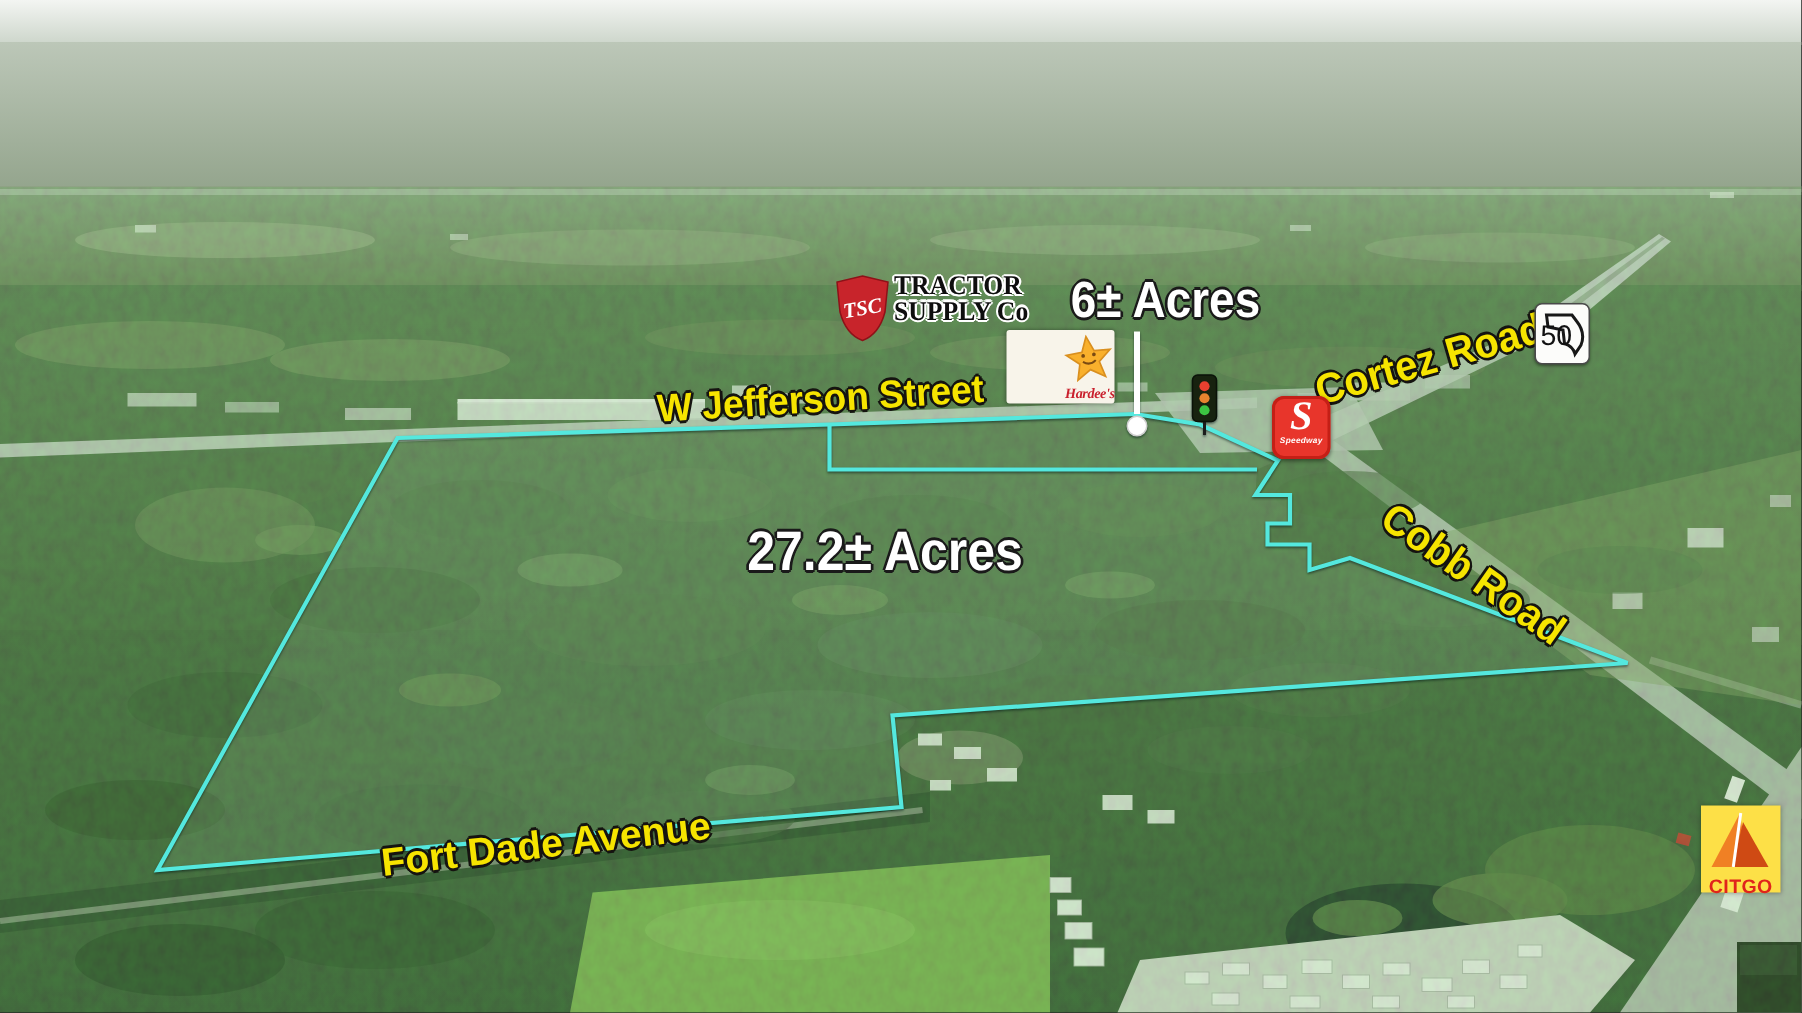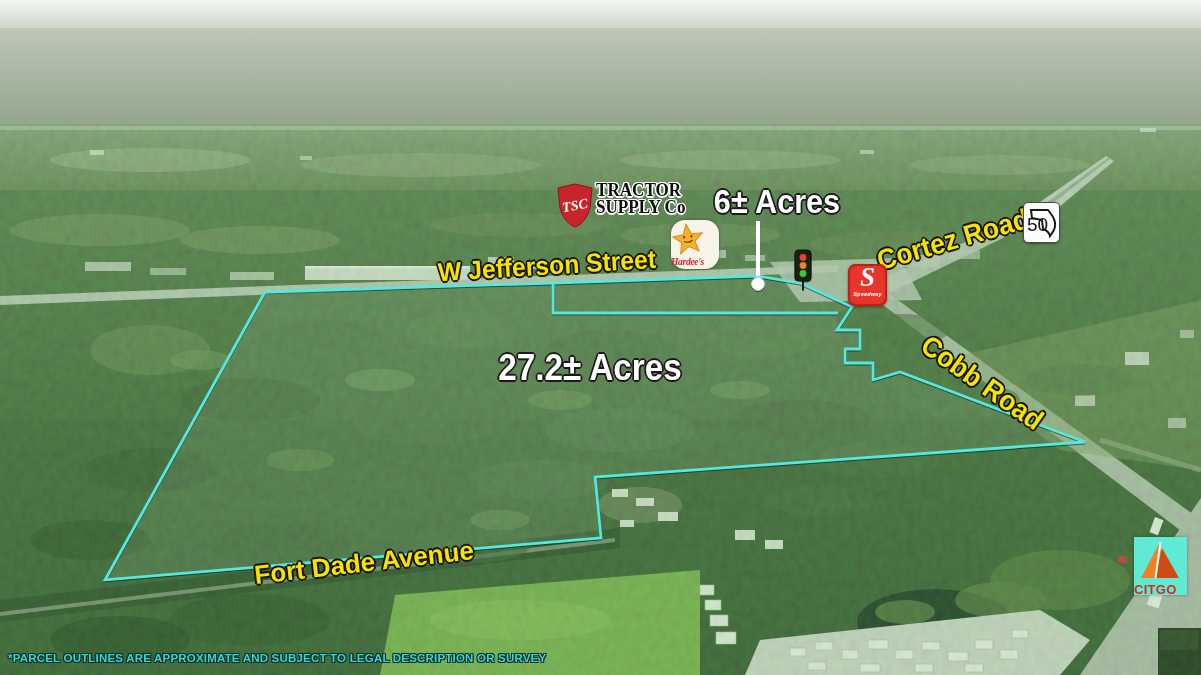--- a/index.html
+++ b/index.html
@@ -20,33 +20,33 @@
     text-shadow:1px 1px 0 #0a2a26,-1px -1px 0 #0a2a26,1px -1px 0 #0a2a26,-1px 1px 0 #0a2a26;}
   
   .logo{position:absolute;}
   .tsc{left:556px;top:182px;display:flex;align-items:flex-start;}
   .tsc-text{margin-left:2px;line-height:.92;transform:scaleX(.95);transform-origin:left top;}
   .tsc-text div{font-family:"Liberation Serif",serif;font-weight:700;font-size:18px;
     color:#0e0e0e;letter-spacing:0;
     text-shadow:-1.5px 0 0 #fff,1.5px 0 0 #fff,0 -1.5px 0 #fff,0 1.5px 0 #fff,
                 -1px -1px 0 #fff,1px 1px 0 #fff,-1px 1px 0 #fff,1px -1px 0 #fff;}
   .hardees{left:671px;top:220px;width:48px;height:49px;background:#f8f4ea;
-    border-radius:14px;box-shadow:0 0 3px rgba(0,0,0,.4);text-align:left;}
+    border-radius:2px;box-shadow:0 0 3px rgba(0,0,0,.4);text-align:right;padding-left:24px;}
   .hardees-name{font-family:"Liberation Serif",serif;font-style:italic;font-weight:700;
     font-size:9.5px;color:#c9202d;display:block;margin-top:-2px;letter-spacing:-.3px;}
   .speedway{left:848px;top:264px;width:39px;height:42px;background:#e8352b;border-radius:8px;
     box-shadow:inset 0 0 0 2px #c41f16,0 1px 3px rgba(0,0,0,.45);text-align:center;}
   .speedway-s{font-family:"Liberation Serif",serif;font-style:italic;font-weight:700;
     font-size:27px;color:#fff;line-height:26px;display:block;}
   .speedway-name{font-style:italic;font-weight:700;font-size:5.5px;color:#fff;display:block;
     margin-top:1px;letter-spacing:.2px;}
   .fl50{left:1023px;top:202px;width:37px;height:41px;background:#fcfcfa;border-radius:5px;
     border:1.5px solid #4a4a4a;box-sizing:border-box;box-shadow:0 1px 2px rgba(0,0,0,.4);}
   .fl50-num{position:absolute;left:3px;top:11px;font-weight:400;font-size:19px;color:#111;}
-  .citgo{left:1134px;top:537px;width:53px;height:58px;background:#5eead4;text-align:left;
+  .citgo{left:1134px;top:537px;width:53px;height:58px;background:#fde047;text-align:center;
     box-shadow:0 0 3px rgba(0,0,0,.35);}
   .citgo-name{font-weight:700;font-size:13px;color:#e0241c;letter-spacing:.3px;display:block;
     margin-top:-3px;font-family:"Liberation Sans",sans-serif;}
 </style>
 </head>
 <body>
 
 <div class="stage">
 
   <svg class="bg" width="1201" height="675" viewBox="0 0 1201 675">
@@ -248,21 +248,20 @@
   <div class="lbl acre-label" style="left:777px;top:201px;font-size:34px;transform:translate(-50%,-50%) scaleX(.9);">6± Acres</div>
 
   <div class="lbl road-label" style="left:547px;top:266px;font-size:26px;transform:translate(-50%,-50%) rotate(-3.5deg) scaleX(.95);">W Jefferson Street</div>
 
   <div class="lbl road-label" style="left:953px;top:240px;font-size:28px;transform:translate(-50%,-50%) rotate(-16deg) scaleX(.95);">Cortez Road</div>
 
   <div class="lbl road-label" style="left:982px;top:383px;font-size:28px;transform:translate(-50%,-50%) rotate(35deg) scaleX(.95);">Cobb Road</div>
 
   <div class="lbl road-label" style="left:364px;top:563px;font-size:26px;transform:translate(-50%,-50%) rotate(-6.5deg);">Fort Dade Avenue</div>
 
-  <div class="disclaimer">*PARCEL OUTLINES ARE APPROXIMATE AND SUBJECT TO LEGAL DESCRIPTION OR SURVEY</div>
 
   <div class="logo tsc">
     <svg width="38" height="47" viewBox="0 0 38 47">
       <path d="M19,2 L36,6 L34,26 Q30,41 19,45 Q8,41 4,26 L2,6 Z" fill="#c8242b" stroke="#8e1118" stroke-width="1"></path>
       <text x="19" y="28" text-anchor="middle" font-family="Liberation Serif,serif" font-size="14" font-style="italic" font-weight="700" fill="#ffffff" transform="rotate(-10 19 24)">TSC</text>
     </svg>
     <div class="tsc-text">
       <div>TRACTOR</div>
       <div>SUPPLY Co</div>
     </div>

